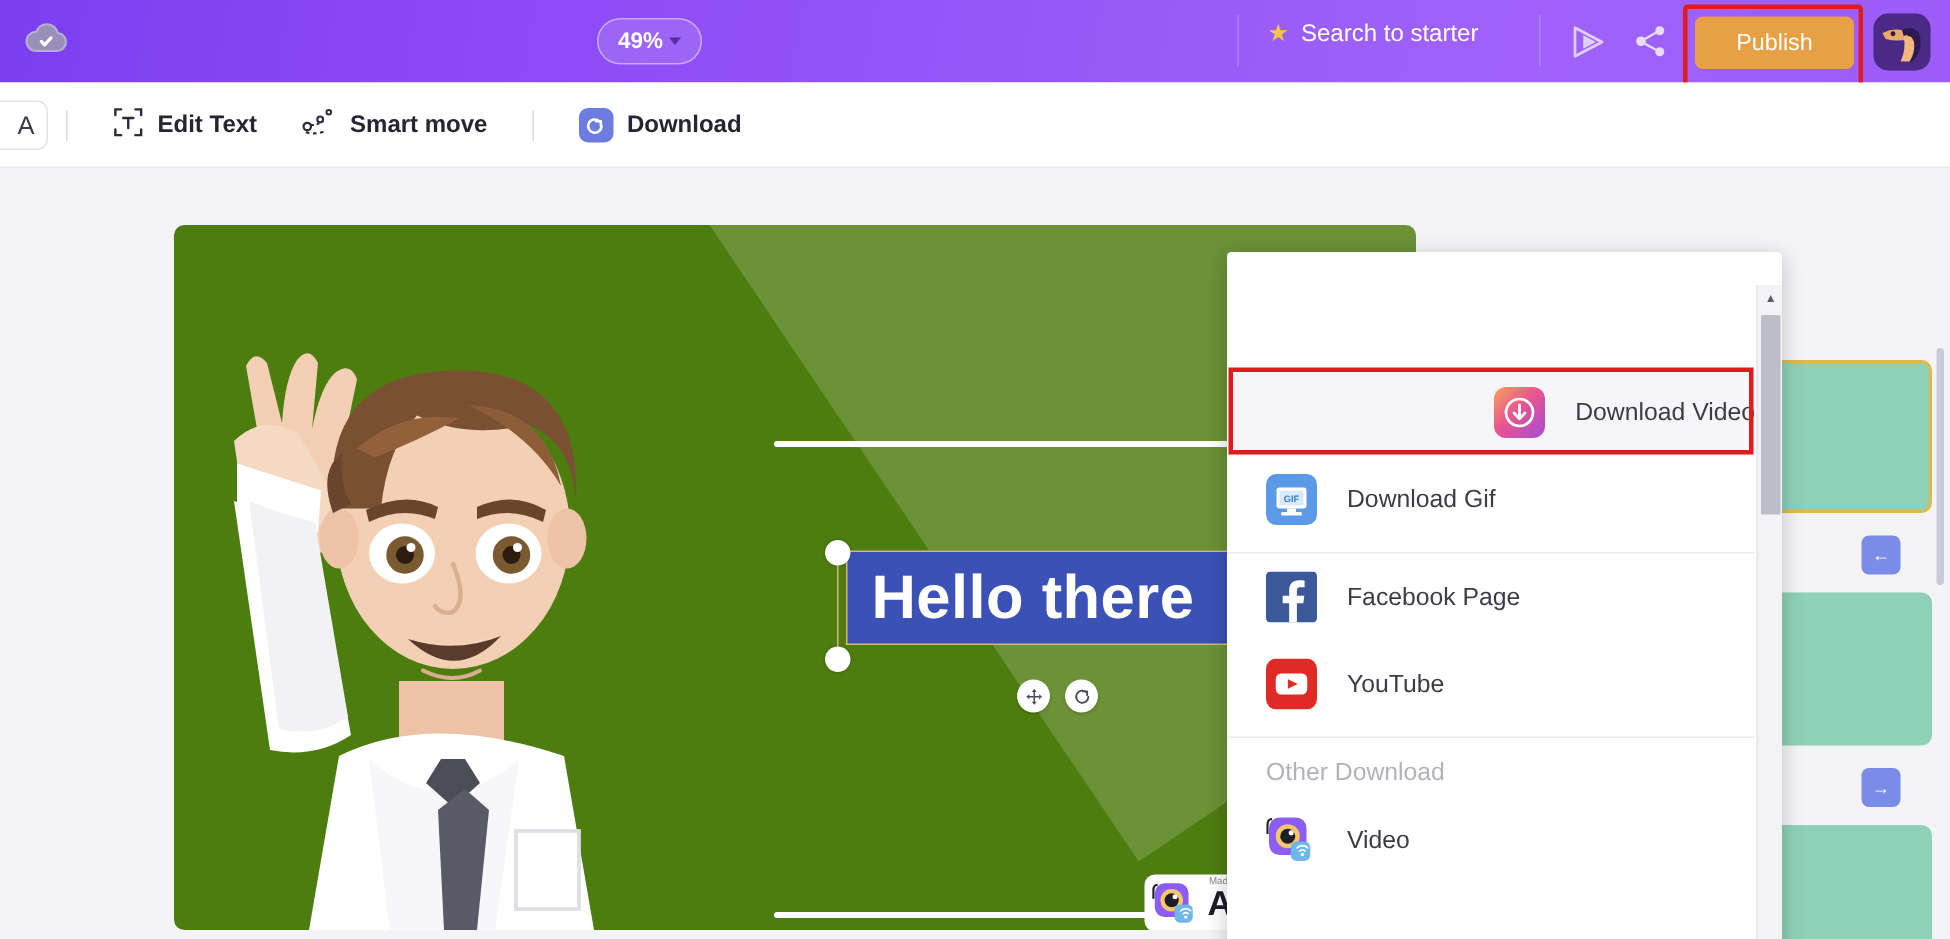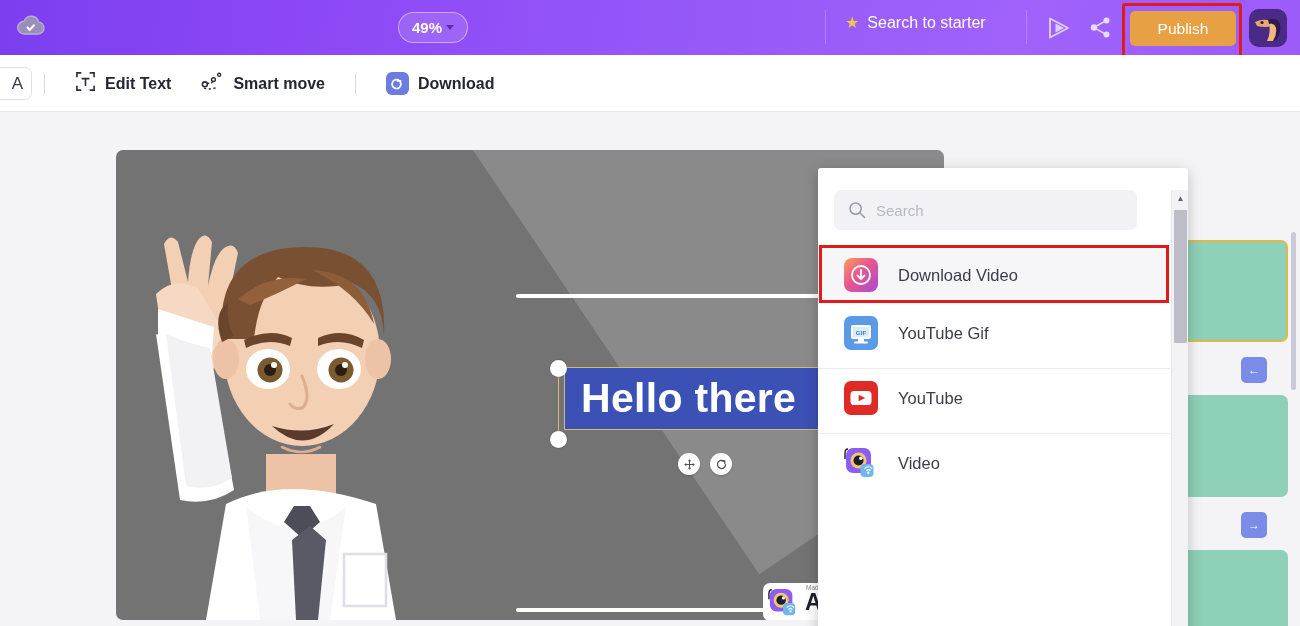--- a/index.html
+++ b/index.html
@@ -77,21 +77,21 @@
   .anim-icon {
     width: 23px; height: 23px; border-radius: 6px; background: #6c7ce0;
     display: flex; align-items: center; justify-content: center;
   }
 
   
   .workspace { position: absolute; top: 112px; left: 0; width: 1300px; height: 514px; background: #f4f4f6; }
 
   .canvas {
     position: absolute; left: 116px; top: 38px; width: 828px; height: 470px;
-    background: #737373; border-radius: 7px; overflow: hidden;
+    background: #4d7c0f; border-radius: 7px; overflow: hidden;
   }
   .canvas-diag {
     position: absolute; left: 330px; top: -40px; width: 700px; height: 560px;
     background: rgba(255,255,255,.17);
     transform: rotate(-34deg); transform-origin: top left;
   }
 
   .char { position: absolute; left: 10px; top: 4px; width: 330px; height: 466px; }
 
   .wm-rule-top { position: absolute; left: 400px; top: 144px; width: 560px; height: 4px; background: #ffffff; border-radius: 2px; }
@@ -166,21 +166,21 @@
     font-family: "Liberation Sans", sans-serif; outline: none;
   }
   .dd-search::placeholder { color: #b7b7c2; }
   .dd-mag { position: absolute; left: 14px; top: 11px; width: 18px; height: 18px; }
 
   .dd-list { position: absolute; left: 0; top: 78px; width: 352px; }
   .dd-item {
     position: relative; height: 58px; padding-left: 26px;
     display: flex; align-items: center; gap: 20px; cursor: pointer;
   }
-  .dd-item.hl { background: #f6f6f8; }
+  .dd-item.hl { background: #f6f6f8; justify-content: flex-end; }
   .dd-item-label { font-size: 16.5px; color: #3b3b4a; }
   .dd-ico { width: 34px; height: 34px; border-radius: 8px; flex: 0 0 34px; }
   .dd-section {
     padding: 14px 0 6px 26px; font-size: 16.5px; color: #b2b2bd;
   }
   .dd-rule { height: 1px; background: #ececf0; margin: 6px 0 0 0; }
   .hl-box {
     position: absolute; left: 1px; top: 77px; width: 350px; height: 58px;
     border: 3px solid #e01b1b; pointer-events: none; z-index: 5;
   }
@@ -402,29 +402,20 @@
       <div class="scene-card" style="top:171px;"></div>
       <div class="trans-btn" style="top:288px;">→</div>
 
       <div class="scene-card" style="top:326px;"></div>
 
       <div class="strip-scroll"></div>
     </div>
 
     <div class="dropdown">
 
-      <div class="dd-search-wrap">
-        <input class="dd-search" type="text" placeholder="Search" style="">
-        <span class="dd-mag">
-          <svg viewBox="0 0 18 18" width="18" height="18">
-            <circle cx="7.6" cy="7.6" r="5.6" fill="none" stroke="#9c9cab" stroke-width="1.6"></circle>
-            <line x1="11.8" y1="11.8" x2="16.4" y2="16.4" stroke="#9c9cab" stroke-width="1.6" stroke-linecap="round"></line>
-          </svg>
-        </span>
-      </div>
 
       <div class="dd-list">
 
         <div class="dd-item hl">
           <span class="dd-ico">
             <svg viewBox="0 0 34 34" width="34" height="34">
               <defs>
                 <linearGradient id="gdv" x1="0" y1="0" x2="1" y2="1">
                   <stop offset="0%" stop-color="#f9a05c"></stop>
                   <stop offset="45%" stop-color="#e8568e"></stop>
@@ -443,38 +434,48 @@
           <span class="dd-ico">
             <svg viewBox="0 0 34 34" width="34" height="34">
               <rect width="34" height="34" rx="7" fill="#5b9ae6"></rect>
               <rect x="7" y="9" width="20" height="14" rx="2" fill="#ffffff"></rect>
               <rect x="9" y="11" width="16" height="10" rx="1" fill="#d9ecfb"></rect>
               <text x="17" y="18.6" font-size="6.2" font-family="Liberation Sans, sans-serif" font-weight="bold" fill="#3c7fc9" text-anchor="middle">GIF</text>
               <rect x="14" y="23" width="6" height="3" fill="#ffffff"></rect>
               <rect x="10" y="25.4" width="14" height="2.2" rx="1" fill="#ffffff"></rect>
             </svg>
           </span>
-          <span class="dd-item-label">YouTube Gif</span>
+          <span class="dd-item-label">Download Gif</span>
         </div>
 
         <div class="dd-rule"></div>
 
+        <div class="dd-item">
+          <span class="dd-ico">
+            <svg viewBox="0 0 34 34" width="34" height="34">
+              <rect width="34" height="34" rx="3" fill="#3b5998"></rect>
+              <path d="M20.6 34V21.2h4.3l.64-5h-4.94v-3.2c0-1.45.4-2.43 2.48-2.43h2.65V6.1c-.46-.06-2.03-.2-3.86-.2-3.82 0-6.43 2.33-6.43 6.62v3.69h-4.32v5h4.32V34z" fill="#ffffff"></path>
+            </svg>
+          </span>
+          <span class="dd-item-label">Facebook Page</span>
+        </div>
 
         <div class="dd-item">
           <span class="dd-ico">
             <svg viewBox="0 0 34 34" width="34" height="34">
               <rect width="34" height="34" rx="7" fill="#e02a25"></rect>
               <rect x="6.5" y="10" width="21" height="14" rx="3.6" fill="#ffffff"></rect>
               <path d="M14.6 13.8 L21.2 17 L14.6 20.2 Z" fill="#e02a25"></path>
             </svg>
           </span>
           <span class="dd-item-label">YouTube</span>
         </div>
 
         <div class="dd-rule"></div>
+        <div class="dd-section">Other Download</div>
 
         <div class="dd-item">
           <span class="dd-ico">
             <svg viewBox="0 0 34 34" width="34" height="34">
               <rect x="2" y="2" width="25" height="25" rx="7" fill="#8b5cf6"></rect>
               <circle cx="14.5" cy="14.5" r="8" fill="#f6c66a"></circle>
               <circle cx="14.5" cy="14.5" r="5" fill="#1e1e28"></circle>
               <circle cx="16.8" cy="12.2" r="1.7" fill="#ffffff"></circle>
               <rect x="16.5" y="18" width="13" height="13" rx="4" fill="#6fb7ea"></rect>
               <path d="M20.8 22.2a5 5 0 0 1 7 0M22.6 24.3a2.6 2.6 0 0 1 3.4 0" fill="none" stroke="#ffffff" stroke-width="1.2" stroke-linecap="round"></path>

